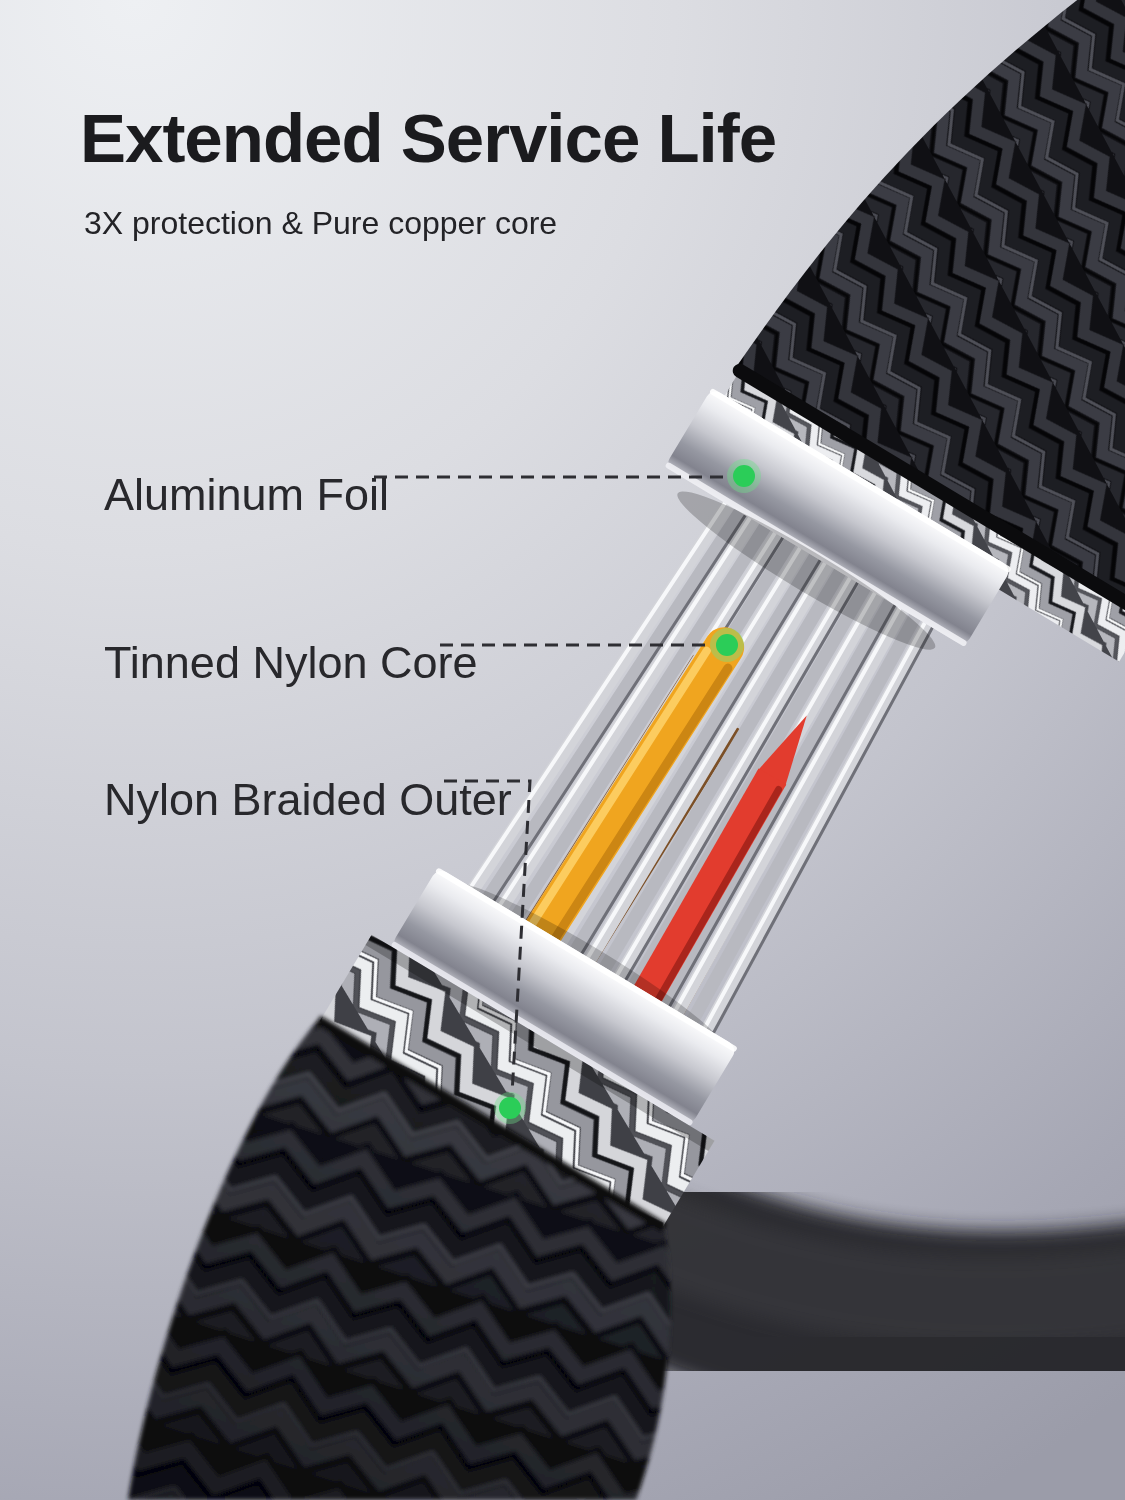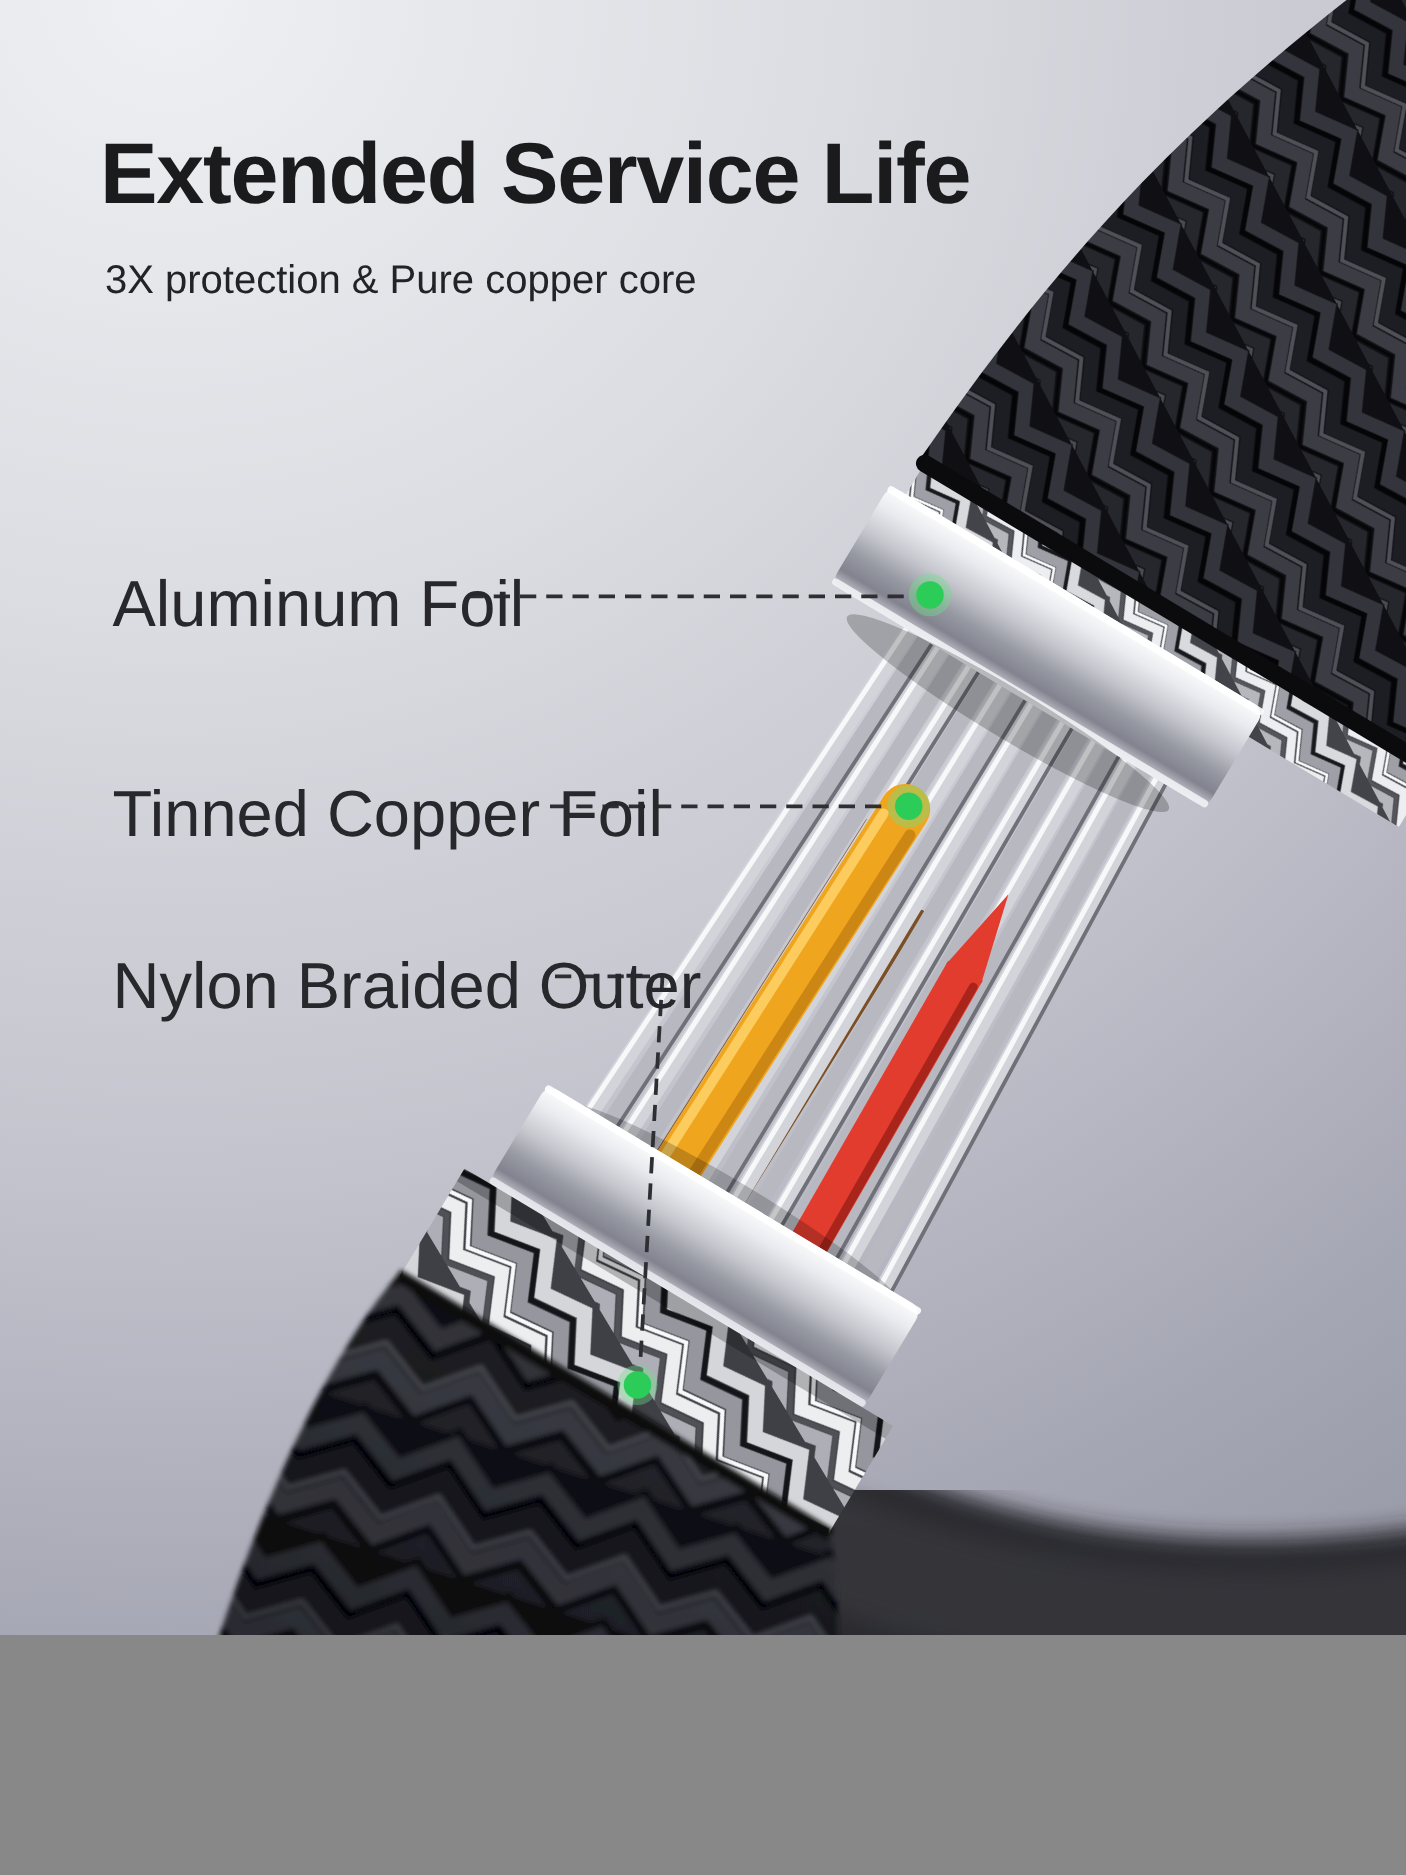--- a/index.html
+++ b/index.html
@@ -1,33 +1,33 @@
 <!DOCTYPE html>
 <html style="--marker-green: #2bcd58; --marker-halo: #6ee08a; --leader-line: #2e2e33; --title-text: #1b1b1e; --label-text: #28282c; --yellow-wire: #f0a51f; --red-wire: #e23c2e; --background-top: #eef0f3; --background-bottom: #9b9ca9;"><head>
 <meta charset="utf-8">
 <style>
   html,body{margin:0;padding:0;background:#888;}
   .stage{
-    position:relative;width:1125px;height:1308px;overflow:hidden;
+    position:relative;width:1125px;height:1500px;overflow:hidden;
     font-family:"Liberation Sans",sans-serif;
     background:radial-gradient(150% 115% at 12% 0%, #eef0f3 0%, #dcdde2 32%, #c3c4cd 62%, #a6a7b4 88%, #9b9ca9 100%);
   }
   .art{position:absolute;left:0;top:0;width:1125px;height:1500px;}
   .page-title{
     position:absolute;left:80px;top:104px;margin:0;
     font-size:69px;font-weight:700;letter-spacing:-1px;line-height:1;
     color:var(--title-text,#1b1b1e);
   }
   .page-subtitle{
     position:absolute;left:84px;top:206px;margin:0;
     font-size:32px;font-weight:400;line-height:1.1;
     color:#232327;
   }
   .callout{
-    position:absolute;margin:0;font-size:52px;font-weight:400;line-height:1.15;
+    position:absolute;margin:14px;font-size:45px;font-weight:400;line-height:1.15;
     color:var(--label-text,#28282c);white-space:nowrap;
   }
   .callout.c1{left:90px;top:455px;}
   .callout.c2{left:90px;top:623px;}
   .callout.c3{left:90px;top:760px;}
 </style>
 </head>
 <body>
 
 <div class="stage">
@@ -217,15 +217,15 @@
         <circle cx="510" cy="1108" r="16" fill="var(--marker-halo,#6ee08a)" opacity="0.38"></circle>
         <circle cx="510" cy="1108" r="11" fill="var(--marker-green,#2bcd58)"></circle>
       </g>
     </g>
   </svg>
 
   <h1 class="page-title">Extended Service Life</h1>
   <p class="page-subtitle">3X protection &amp; Pure copper core</p>
 
   <p class="callout c1">Aluminum Foil</p>
-  <p class="callout c2">Tinned Copper Foil</p>
+  <p class="callout c2">Tinned Nylon Core</p>
   <p class="callout c3">Nylon Braided Outer</p>
 </div>
 
 </body></html>

